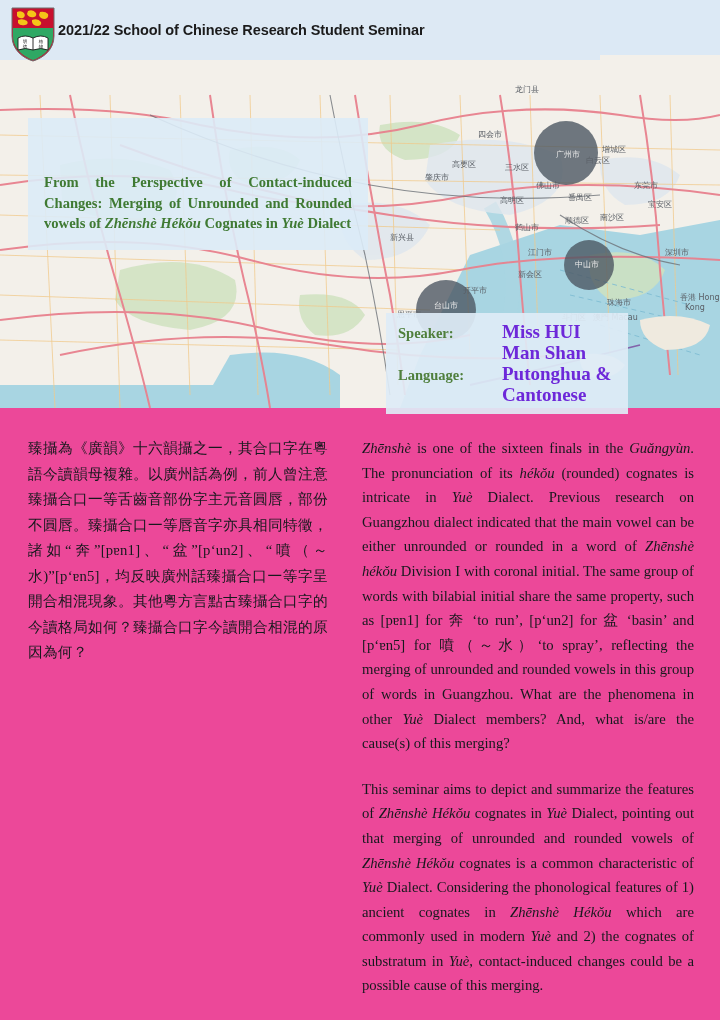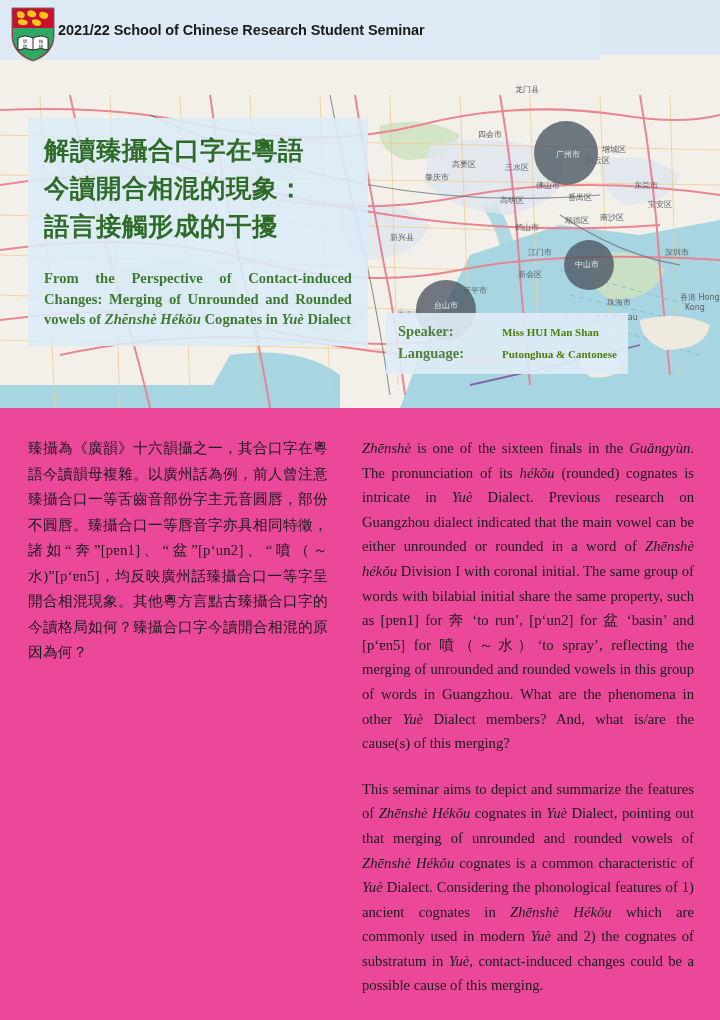--- a/index.html
+++ b/index.html
@@ -59,21 +59,21 @@
     z-index: 4;
   }
   .title-cn {
     color: #2f6b28;
     font-weight: bold;
     font-size: 25.5px;
     line-height: 38px;
     letter-spacing: 0.5px;
   }
   .title-en {
-    margin-top: 22px;
+    margin-top: 40px;
     color: #3f7a33;
     font-weight: bold;
     font-size: 14.6px;
     line-height: 20.5px;
     text-align: justify;
     text-justify: inter-word;
   }
   .title-en i { font-style: italic; }
 
   
@@ -87,24 +87,23 @@
   }
   .info-row { display: flex; align-items: baseline; line-height: 21px; }
   .info-label {
     width: 104px;
     color: #4f7f3c;
     font-weight: bold;
     font-size: 14.5px;
     flex: none;
   }
   .info-value {
-    color: #4d7c0f;
-    font-weight: bold;
-    font-size: 11px;
-    text-align: right;
+    color: #6d28d9;
+    font-weight: bold;
+    font-size: 19px;
   }
 
   
   .content {
     position: absolute;
     top: 408px; left: 0;
     width: 720px; height: 612px;
     background: #ec4899;
     z-index: 3;
   }
@@ -266,25 +265,20 @@
       <text x="685" y="255">Kong</text>
       <text x="390" y="185">新兴县</text>
       <text x="397" y="262">恩平市</text>
       <text x="648" y="152">宝安区</text>
       <text x="515" y="37">龙门县</text>
     </g>
   </svg>
 </div>
 
 <div class="title-panel">
-  <div class="title-cn">
-    <div>解讀臻攝合口字在粵語</div>
-    <div>今讀開合相混的現象：</div>
-    <div>語言接觸形成的干擾</div>
-  </div>
   <div class="title-en">
     <span>From the Perspective of Contact-induced Changes: Merging of Unrounded and Rounded vowels of </span><i>Zhēnshè Hékǒu</i><span> Cognates in </span><i>Yuè</i><span> Dialect</span>
   </div>
 </div>
 
 <div class="info-box">
   <div class="info-row">
     <span class="info-label">Speaker:</span>
     <span class="info-value">Miss HUI Man Shan</span>
   </div>

